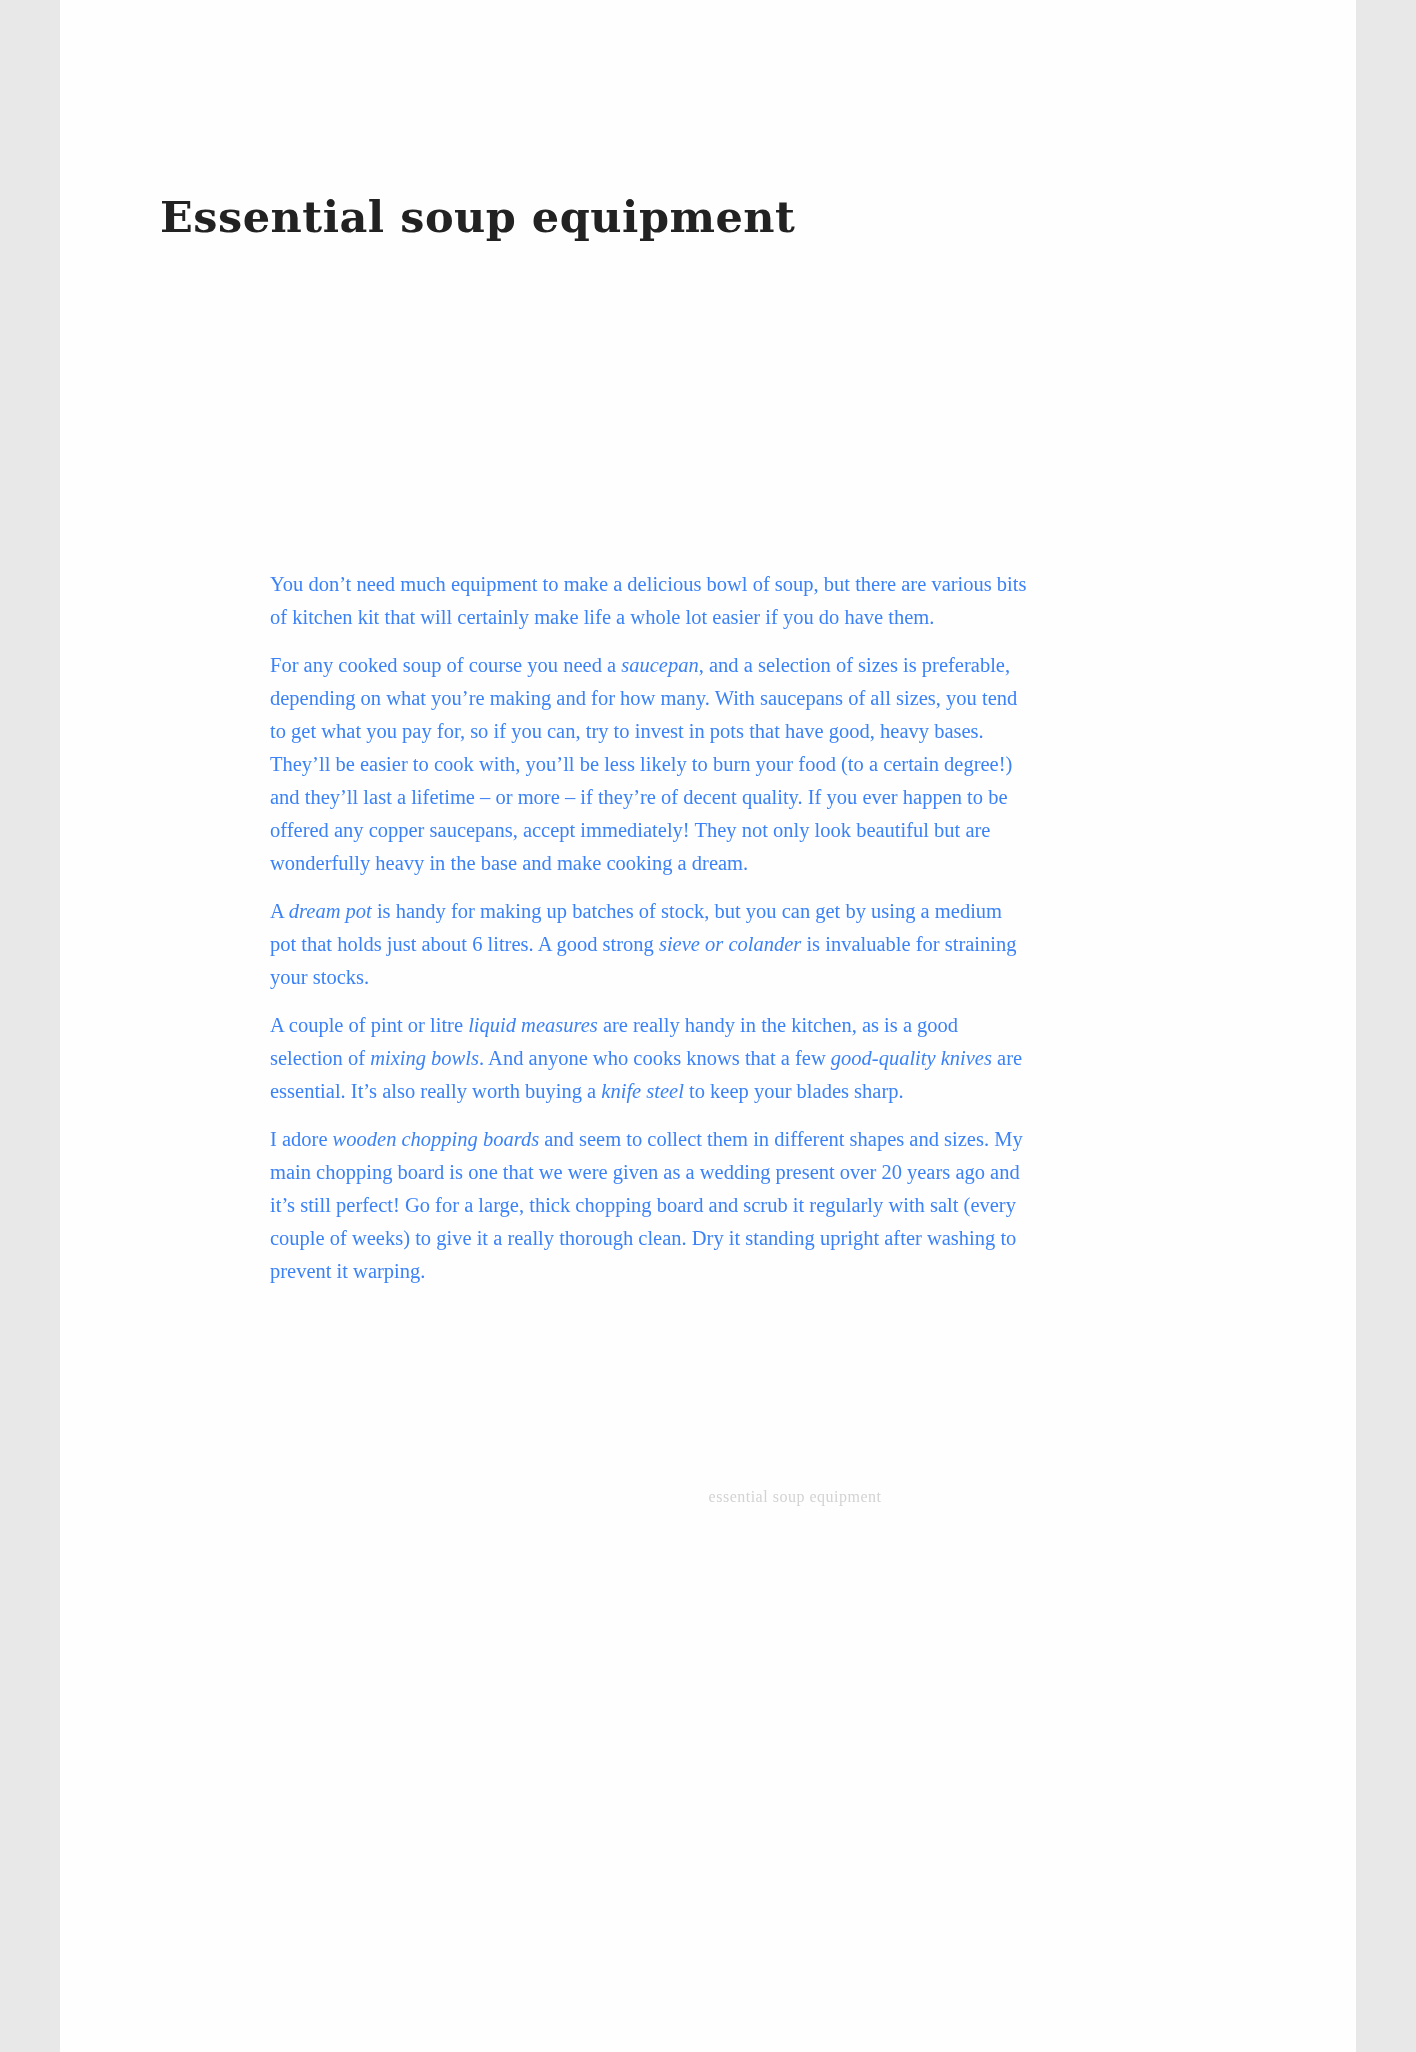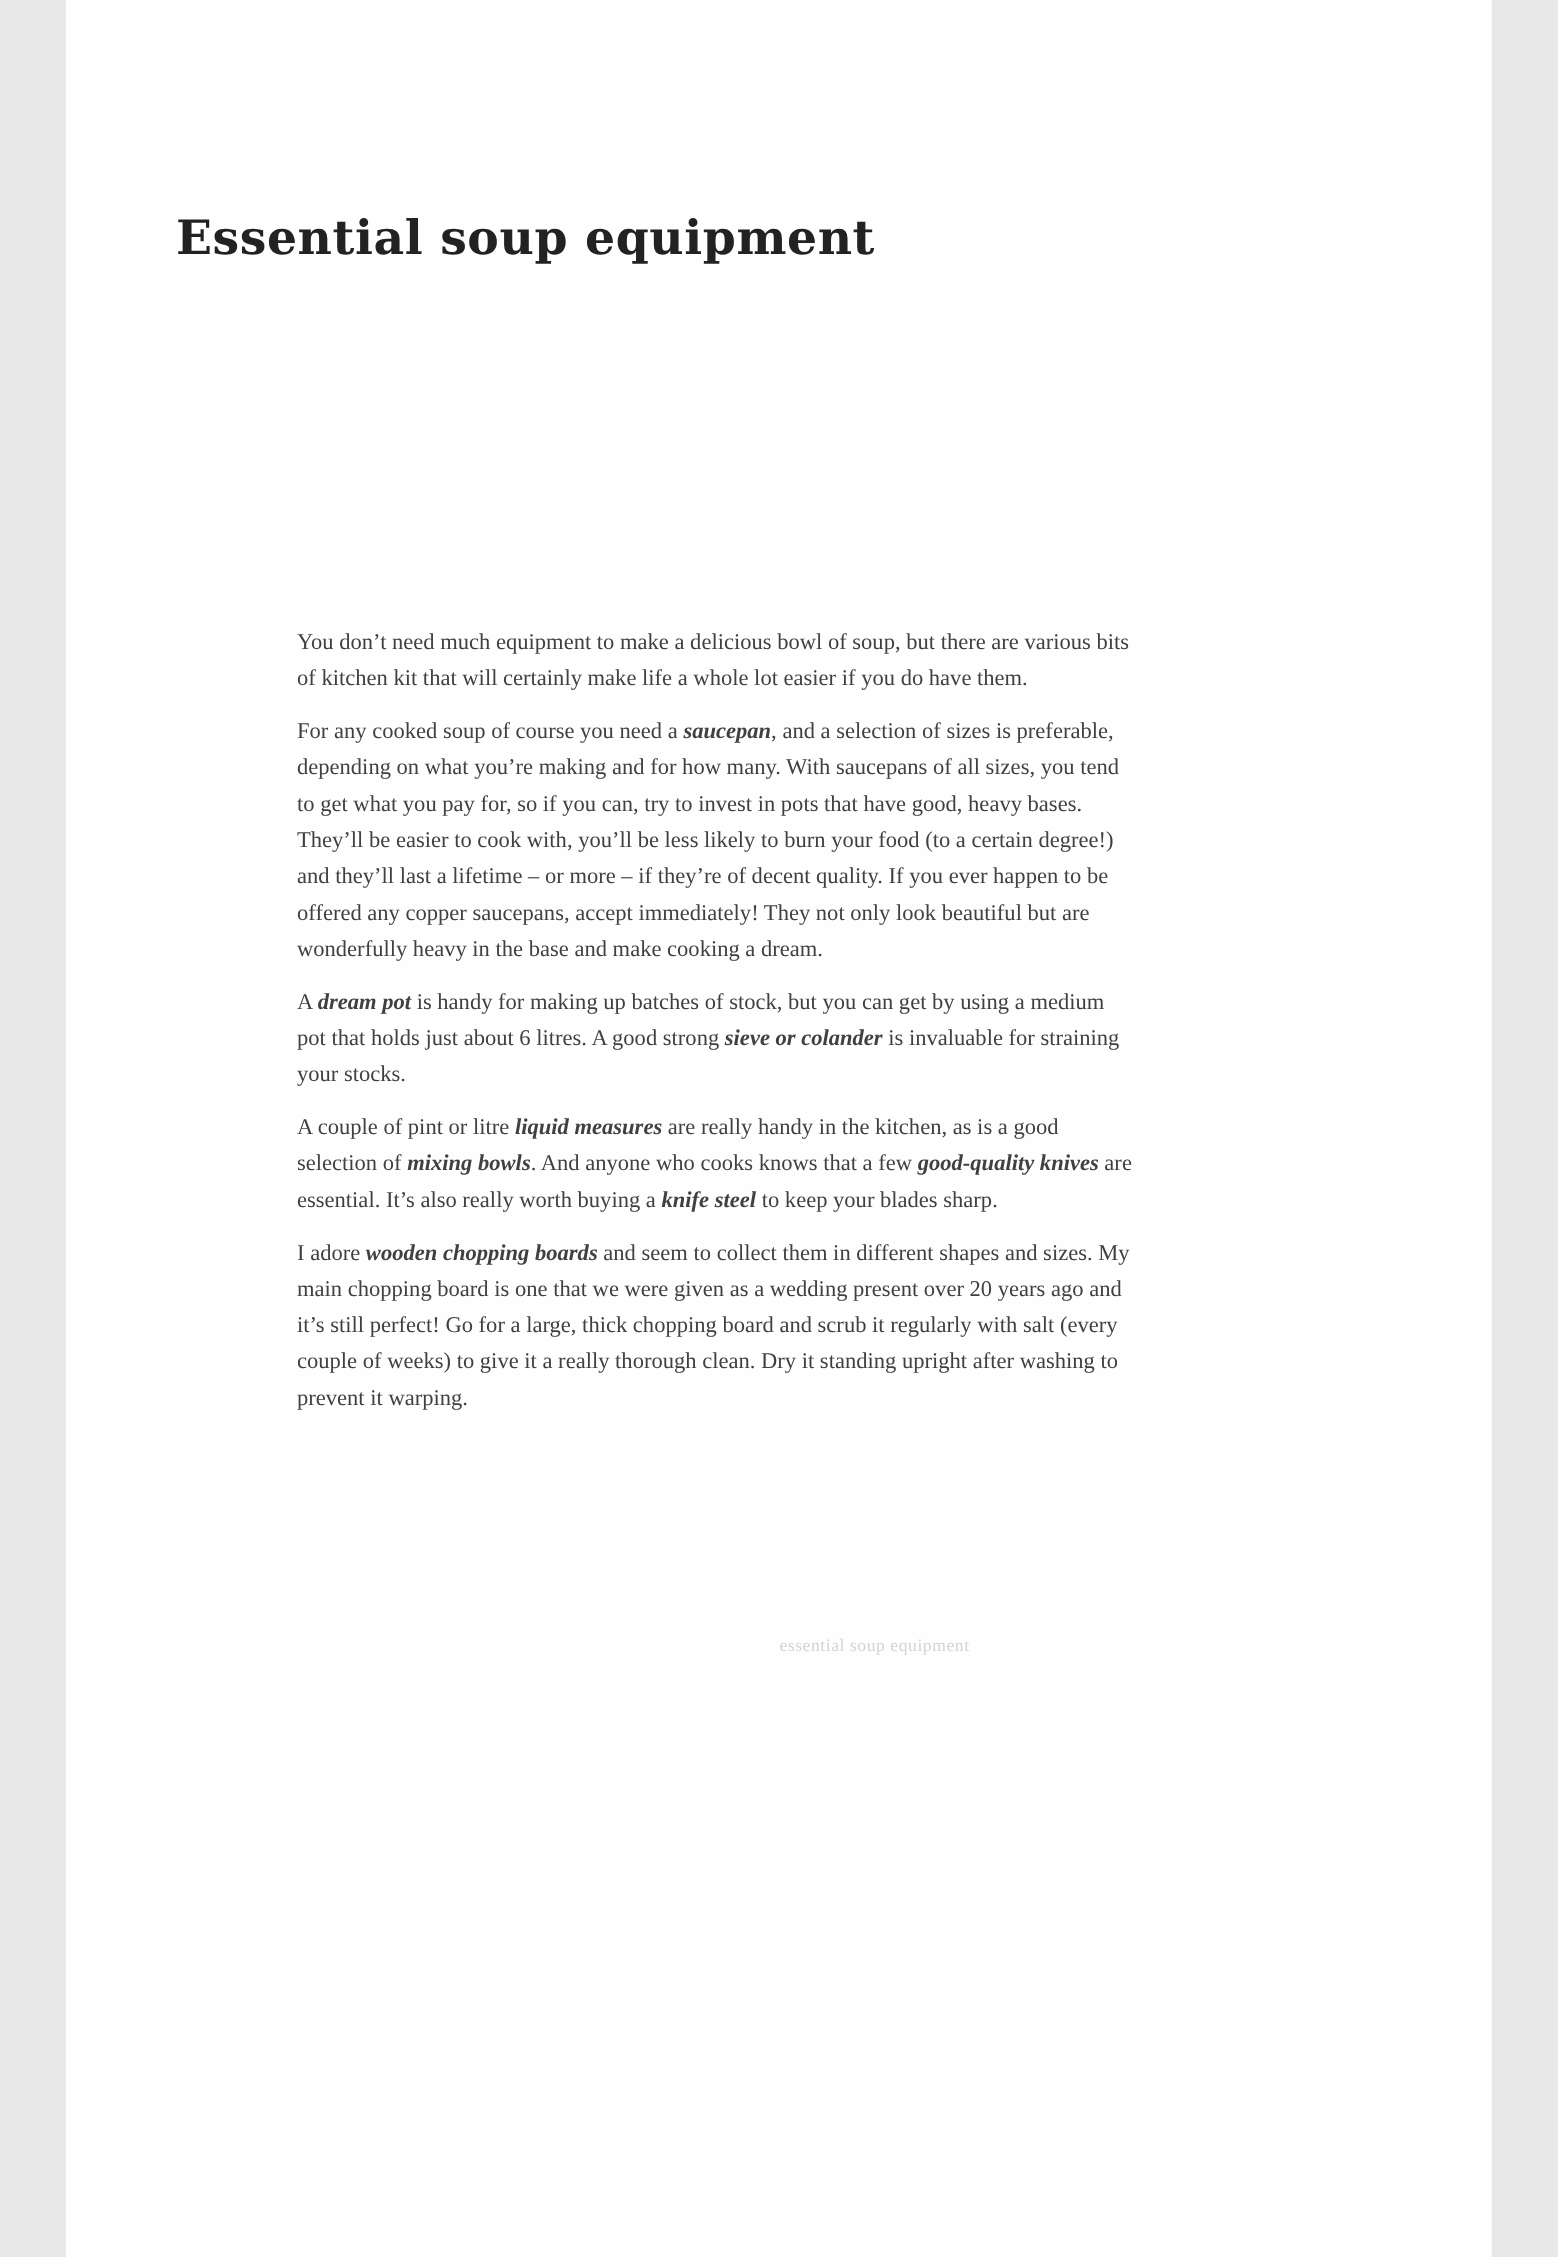--- a/index.html
+++ b/index.html
@@ -28,28 +28,28 @@
     letter-spacing: 0.5px;
     color: #222222;
   }
   .body-text {
     position: absolute;
     left: 210px;
     top: 568px;
     width: 762px;
     font-size: 20.5px;
     line-height: 33px;
-    color: #404040;
+    color: #3b82f6;
     text-align: left;
   }
   .body-text p {
     margin: 0 0 15px 0;
   }
   .body-text .em {
-    font-weight: bold;
+    font-weight: normal;
     font-style: italic;
   }
   .page-footer {
     position: absolute;
     left: 735px;
     top: 1488px;
     transform: translateX(-50%);
     font-size: 16px;
     letter-spacing: 0.5px;
     color: #d3d3d3;

